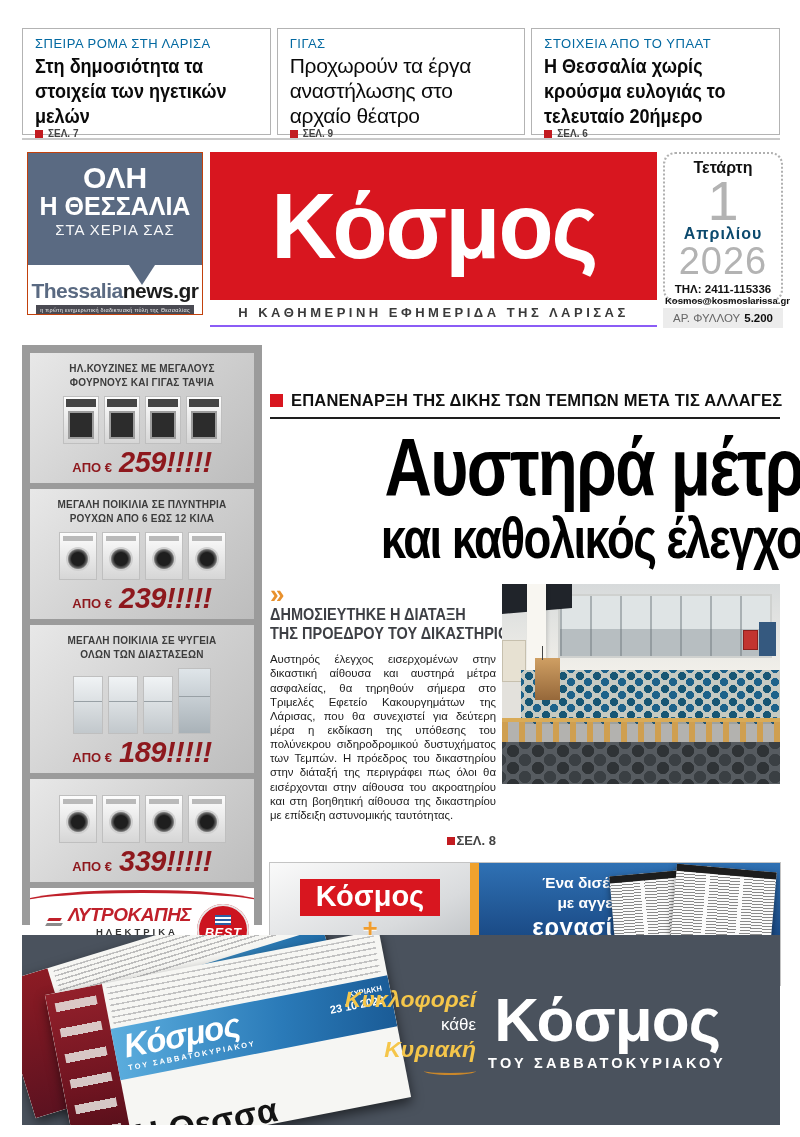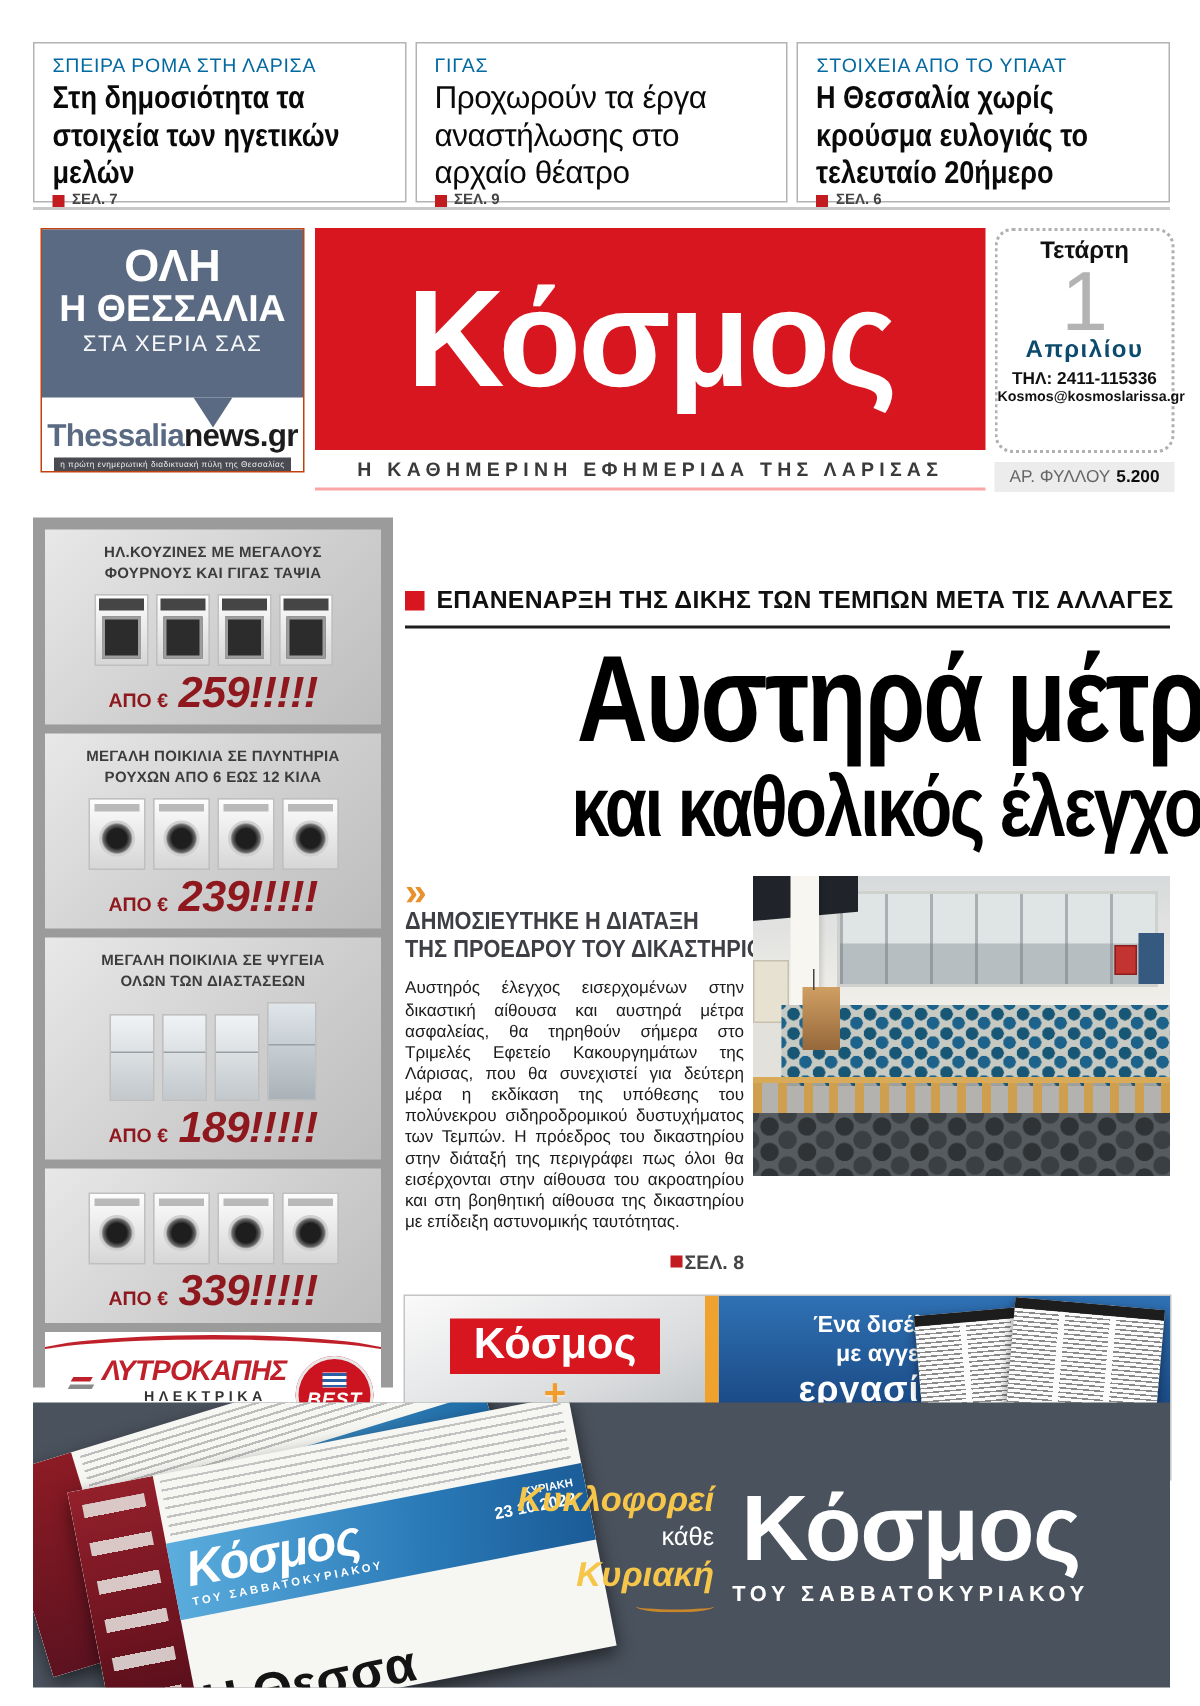--- a/index.html
+++ b/index.html
@@ -30,21 +30,21 @@
   .promo-logo{margin-top:14px;text-align:center;font-weight:800;font-size:21px;letter-spacing:-.5px;}
   .promo-logo .t1{color:#5a6a82;}
   .promo-logo .t2{color:#1c1c1c;}
   .promo-tagline{margin:2px 8px 0;background:#4a4a52;color:#eee;font-size:5.5px;text-align:center;
     padding:1.5px 0;letter-spacing:.3px;}
 
   .title-box{position:absolute;left:210px;top:152px;width:447px;height:176px;}
   .title-red{height:148px;background:#d8161f;display:flex;align-items:center;justify-content:center;}
   .title-red .brand{color:#fff;font-weight:900;font-size:92px;line-height:1;letter-spacing:-2px;
     display:inline-block;transform:scaleX(.98);}
-  .title-sub{height:25px;border-bottom:2px solid #fca5a5;display:flex;align-items:center;justify-content:center;
+  .title-sub{height:25px;border-bottom:2px solid #8b5cf6;display:flex;align-items:center;justify-content:center;
     font-size:13px;font-weight:800;letter-spacing:3.5px;color:#3a3a3a;}
 
   .date-box{position:absolute;left:663px;top:152px;width:120px;height:150px;border:2px dotted #b0b0b0;
     border-radius:12px;box-sizing:border-box;text-align:center;padding-top:5px;}
   .d-weekday{font-size:16px;font-weight:800;color:#111;}
   .d-day{font-size:56px;color:#b3b3b3;line-height:.85;font-weight:400;}
   .d-month{font-size:16px;font-weight:600;color:#0c4a6e;letter-spacing:1px;}
   .d-year{font-size:38px;color:#b3b3b3;line-height:.95;font-weight:400;letter-spacing:1px;}
   .d-phone{font-size:11.5px;font-weight:800;margin-top:4px;color:#111;}
   .d-email{font-size:9.5px;font-weight:800;color:#111;}
@@ -242,20 +242,21 @@
     <div class="title-red">
       <span class="brand">Κόσμος</span>
     </div>
     <div class="title-sub">Η ΚΑΘΗΜΕΡΙΝΗ ΕΦΗΜΕΡΙΔΑ ΤΗΣ ΛΑΡΙΣΑΣ</div>
   </div>
 
   <div class="date-box">
     <div class="d-weekday">Τετάρτη</div>
     <div class="d-day">1</div>
     <div class="d-month">Απριλίου</div>
+    <div class="d-year">2026</div>
     <div class="d-phone">ΤΗΛ: 2411-115336</div>
     <div class="d-email">Kosmos@kosmoslarissa.gr</div>
   </div>
   <div class="issue-strip">
     <span class="issue-label">ΑΡ. ΦΥΛΛΟΥ</span>
     <span class="issue-no">5.200</span>
   </div>
 
   <aside class="ad-col">
 

